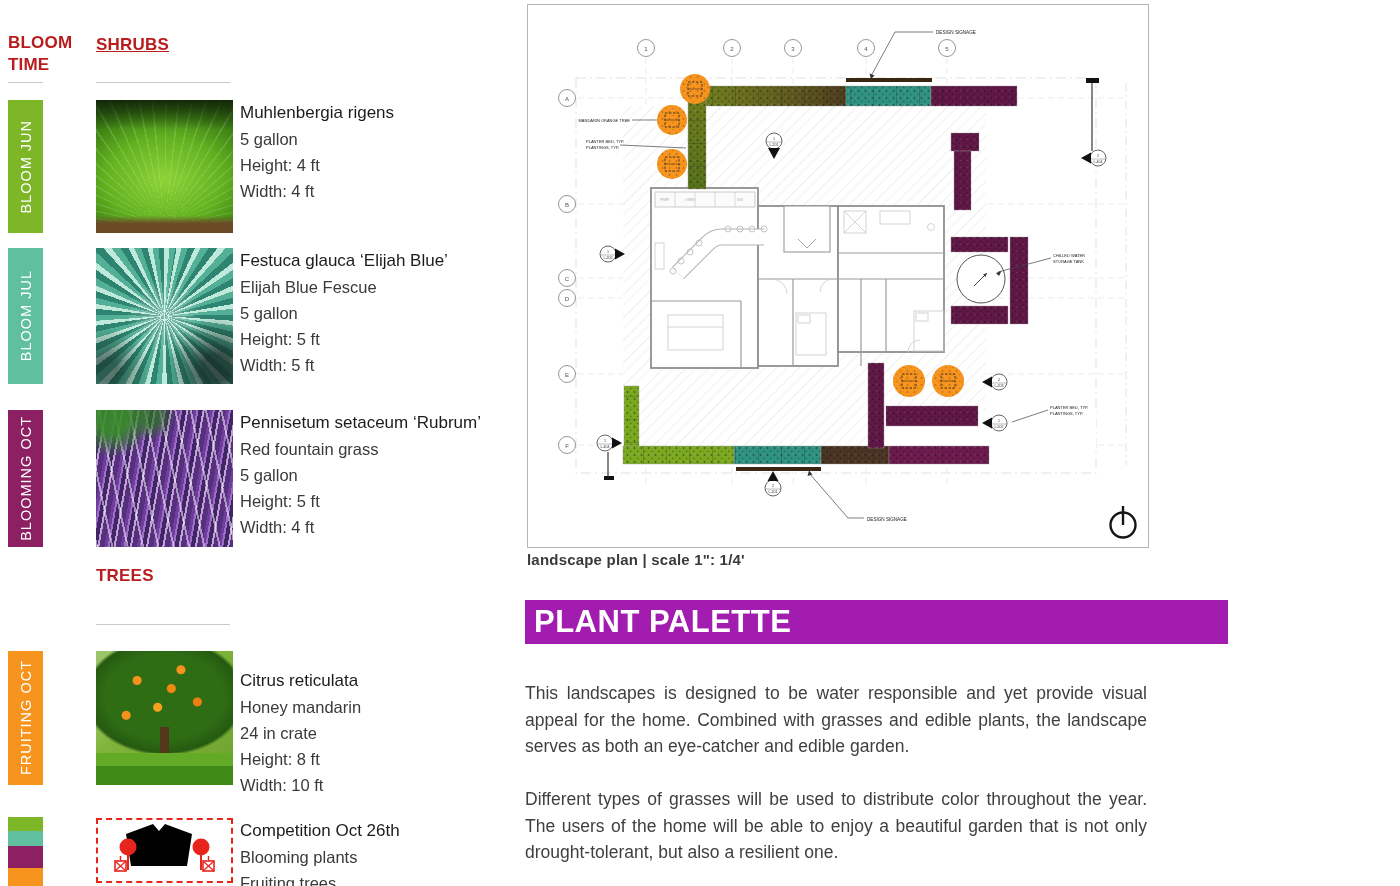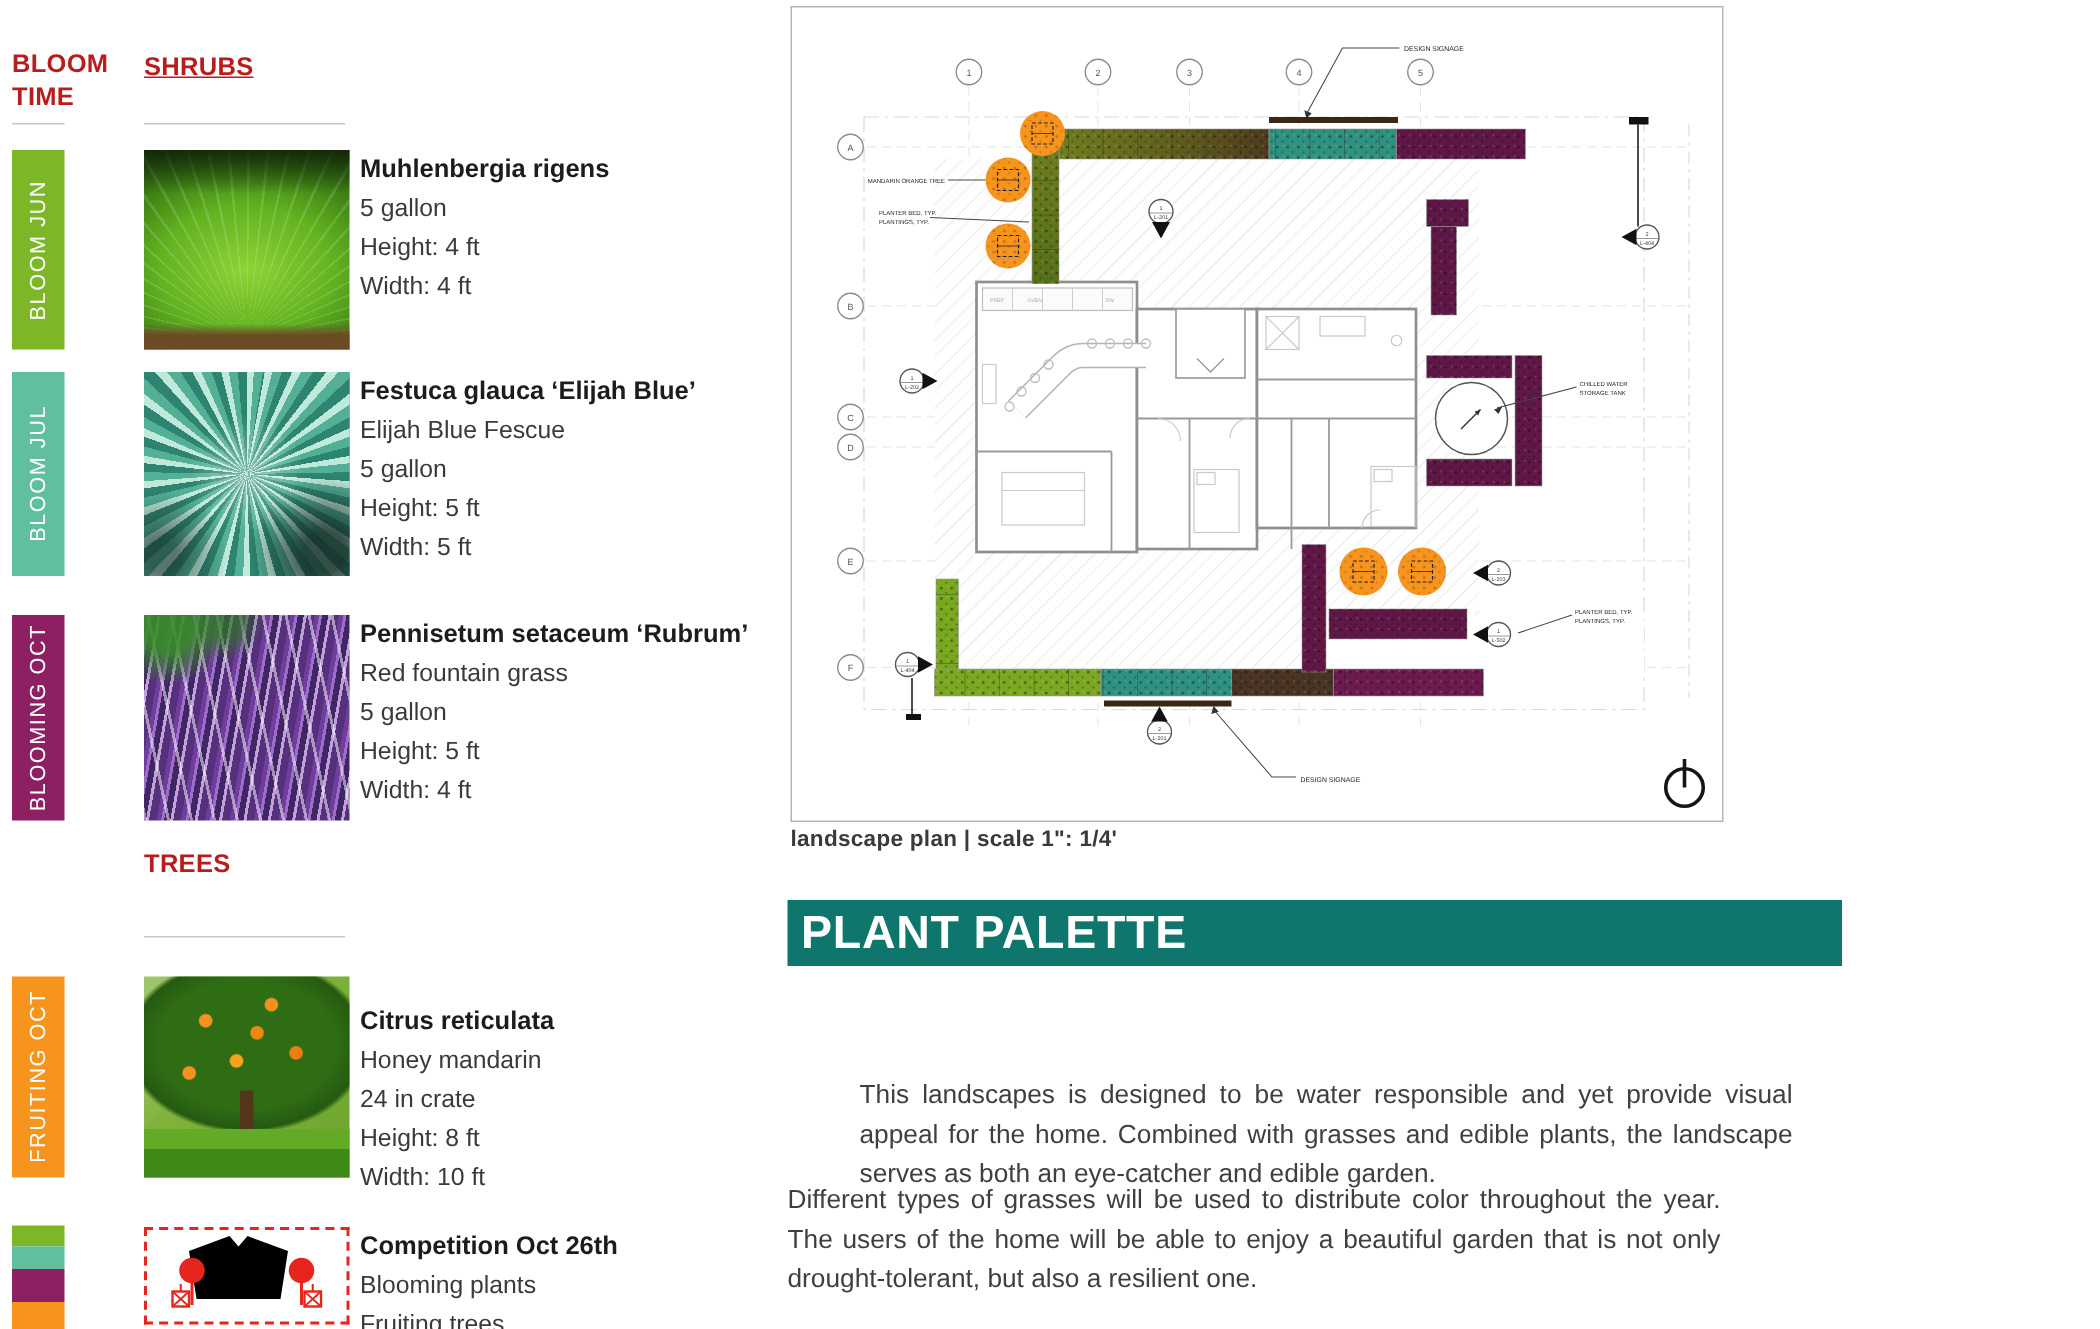--- a/index.html
+++ b/index.html
@@ -6,21 +6,21 @@
   body{width:1400px;height:886px;position:relative;overflow:hidden;background:#fff;
        font-family:"Liberation Sans",sans-serif;color:#2b2b2b;}
   .abs{position:absolute;}
   .hdr{font-weight:bold;font-size:17px;line-height:22px;letter-spacing:.2px;color:#b91c1c;}
   .rule{height:1px;background:#c9c9c9;}
   .tag{width:35px;display:flex;align-items:center;justify-content:center;}
   .tag span{writing-mode:vertical-rl;transform:rotate(180deg);color:#fff;font-size:14.5px;
             letter-spacing:1px;font-weight:500;white-space:nowrap;}
   .pimg{width:137px;}
   .ptxt{width:300px;font-size:16.5px;line-height:26px;color:#3a3a3a;}
-  .ptxt .nm{font-weight:bold;font-size:17px;color:#1d1b1c;}
+  .ptxt .nm{font-weight:normal;font-size:17px;color:#1d1b1c;}
   
   .img-deer{background:
      linear-gradient(to bottom, rgba(16,34,8,.9), rgba(16,34,8,0) 22%),
      linear-gradient(to top, #6b4a26 0 7%, rgba(107,74,38,0) 13%),
      repeating-conic-gradient(from -90deg at 50% 95%, rgba(255,255,255,.14) 0 1deg, rgba(0,0,0,0) 1deg 6deg),
      radial-gradient(ellipse 95% 70% at 50% 60%, #8ed437 0%, #62b220 45%, #3f8414 72%, #2a5d0f 100%);}
   .img-fescue{background:
      radial-gradient(circle at 50% 50%, rgba(255,255,255,.35) 0 6%, rgba(255,255,255,0) 40%),
      radial-gradient(circle at 88% 88%, rgba(20,40,35,.8) 0 8%, rgba(20,40,35,0) 30%),
      radial-gradient(circle at 8% 90%, rgba(20,40,35,.6) 0 6%, rgba(20,40,35,0) 25%),
@@ -35,21 +35,21 @@
      linear-gradient(to top, #3f8a16 0 14%, #63ab27 14% 24%, rgba(0,0,0,0) 24%),
      radial-gradient(circle 5px at 30% 22%, #f5921e 0 4px, rgba(0,0,0,0) 5px),
      radial-gradient(circle 5px at 62% 14%, #f5921e 0 4px, rgba(0,0,0,0) 5px),
      radial-gradient(circle 5px at 74% 38%, #ef7d12 0 4px, rgba(0,0,0,0) 5px),
      radial-gradient(circle 5px at 45% 42%, #f5a21e 0 4px, rgba(0,0,0,0) 5px),
      radial-gradient(circle 5px at 22% 48%, #f5921e 0 4px, rgba(0,0,0,0) 5px),
      radial-gradient(circle 5px at 55% 28%, #ef8912 0 4px, rgba(0,0,0,0) 5px),
      linear-gradient(#54361a,#54361a) 50% 86%/9px 34% no-repeat,
      radial-gradient(ellipse 78% 58% at 50% 34%, #2f6d15 0 55%, #255a10 72%, rgba(0,0,0,0) 76%),
      linear-gradient(135deg,#9cc46a 0 18%, #7fb33a 40%, #6da32e 100%);}
-  .banner{background:#0f766e;color:#fff;font-weight:bold;font-size:31px;letter-spacing:.5px;
+  .banner{background:#a21caf;color:#fff;font-weight:bold;font-size:31px;letter-spacing:.5px;
           line-height:44px;padding-left:9px;}
   .cap{font-weight:bold;font-size:15px;color:#3a3a3a;letter-spacing:.2px;}
   .para{font-size:17.5px;line-height:26.5px;color:#3f3f3f;text-align:justify;}
   .plan-box{border:1px solid #b5b5b5;background:#fff;}
   .stack div{width:35px;}
   .dashedbox{border:2px dashed #e8251d;box-sizing:border-box;background:#fff;}
   svg text{font-family:"Liberation Sans",sans-serif;}
 </style>
 </head>
 <body>
@@ -444,14 +444,14 @@
     <line x1="595" y1="520" x2="595" y2="501"></line>
   </g>
 </svg>
 </div>
 
 <div class="abs cap" style="left:527px;top:551px;">landscape plan | scale 1": 1/4'</div>
 
 <div class="abs banner" style="left:525px;top:600px;width:694px;height:44px;">
   <span>PLANT PALETTE</span>
 </div>
-<div class="abs para" style="left:525px;top:716px;width:622px;margin-left:48px;">This landscapes is designed to be water responsible and yet provide visual appeal for the home. Combined with grasses and edible plants, the landscape serves as both an eye-catcher and edible garden.</div>
+<div class="abs para" style="left:525px;top:680px;width:622px;">This landscapes is designed to be water responsible and yet provide visual appeal for the home. Combined with grasses and edible plants, the landscape serves as both an eye-catcher and edible garden.</div>
 <div class="abs para" style="left:525px;top:786px;width:622px;">Different types of grasses will be used to distribute color throughout the year. The users of the home will be able to enjoy a beautiful garden that is not only drought-tolerant, but also a resilient one.</div>
 
 </body></html>

